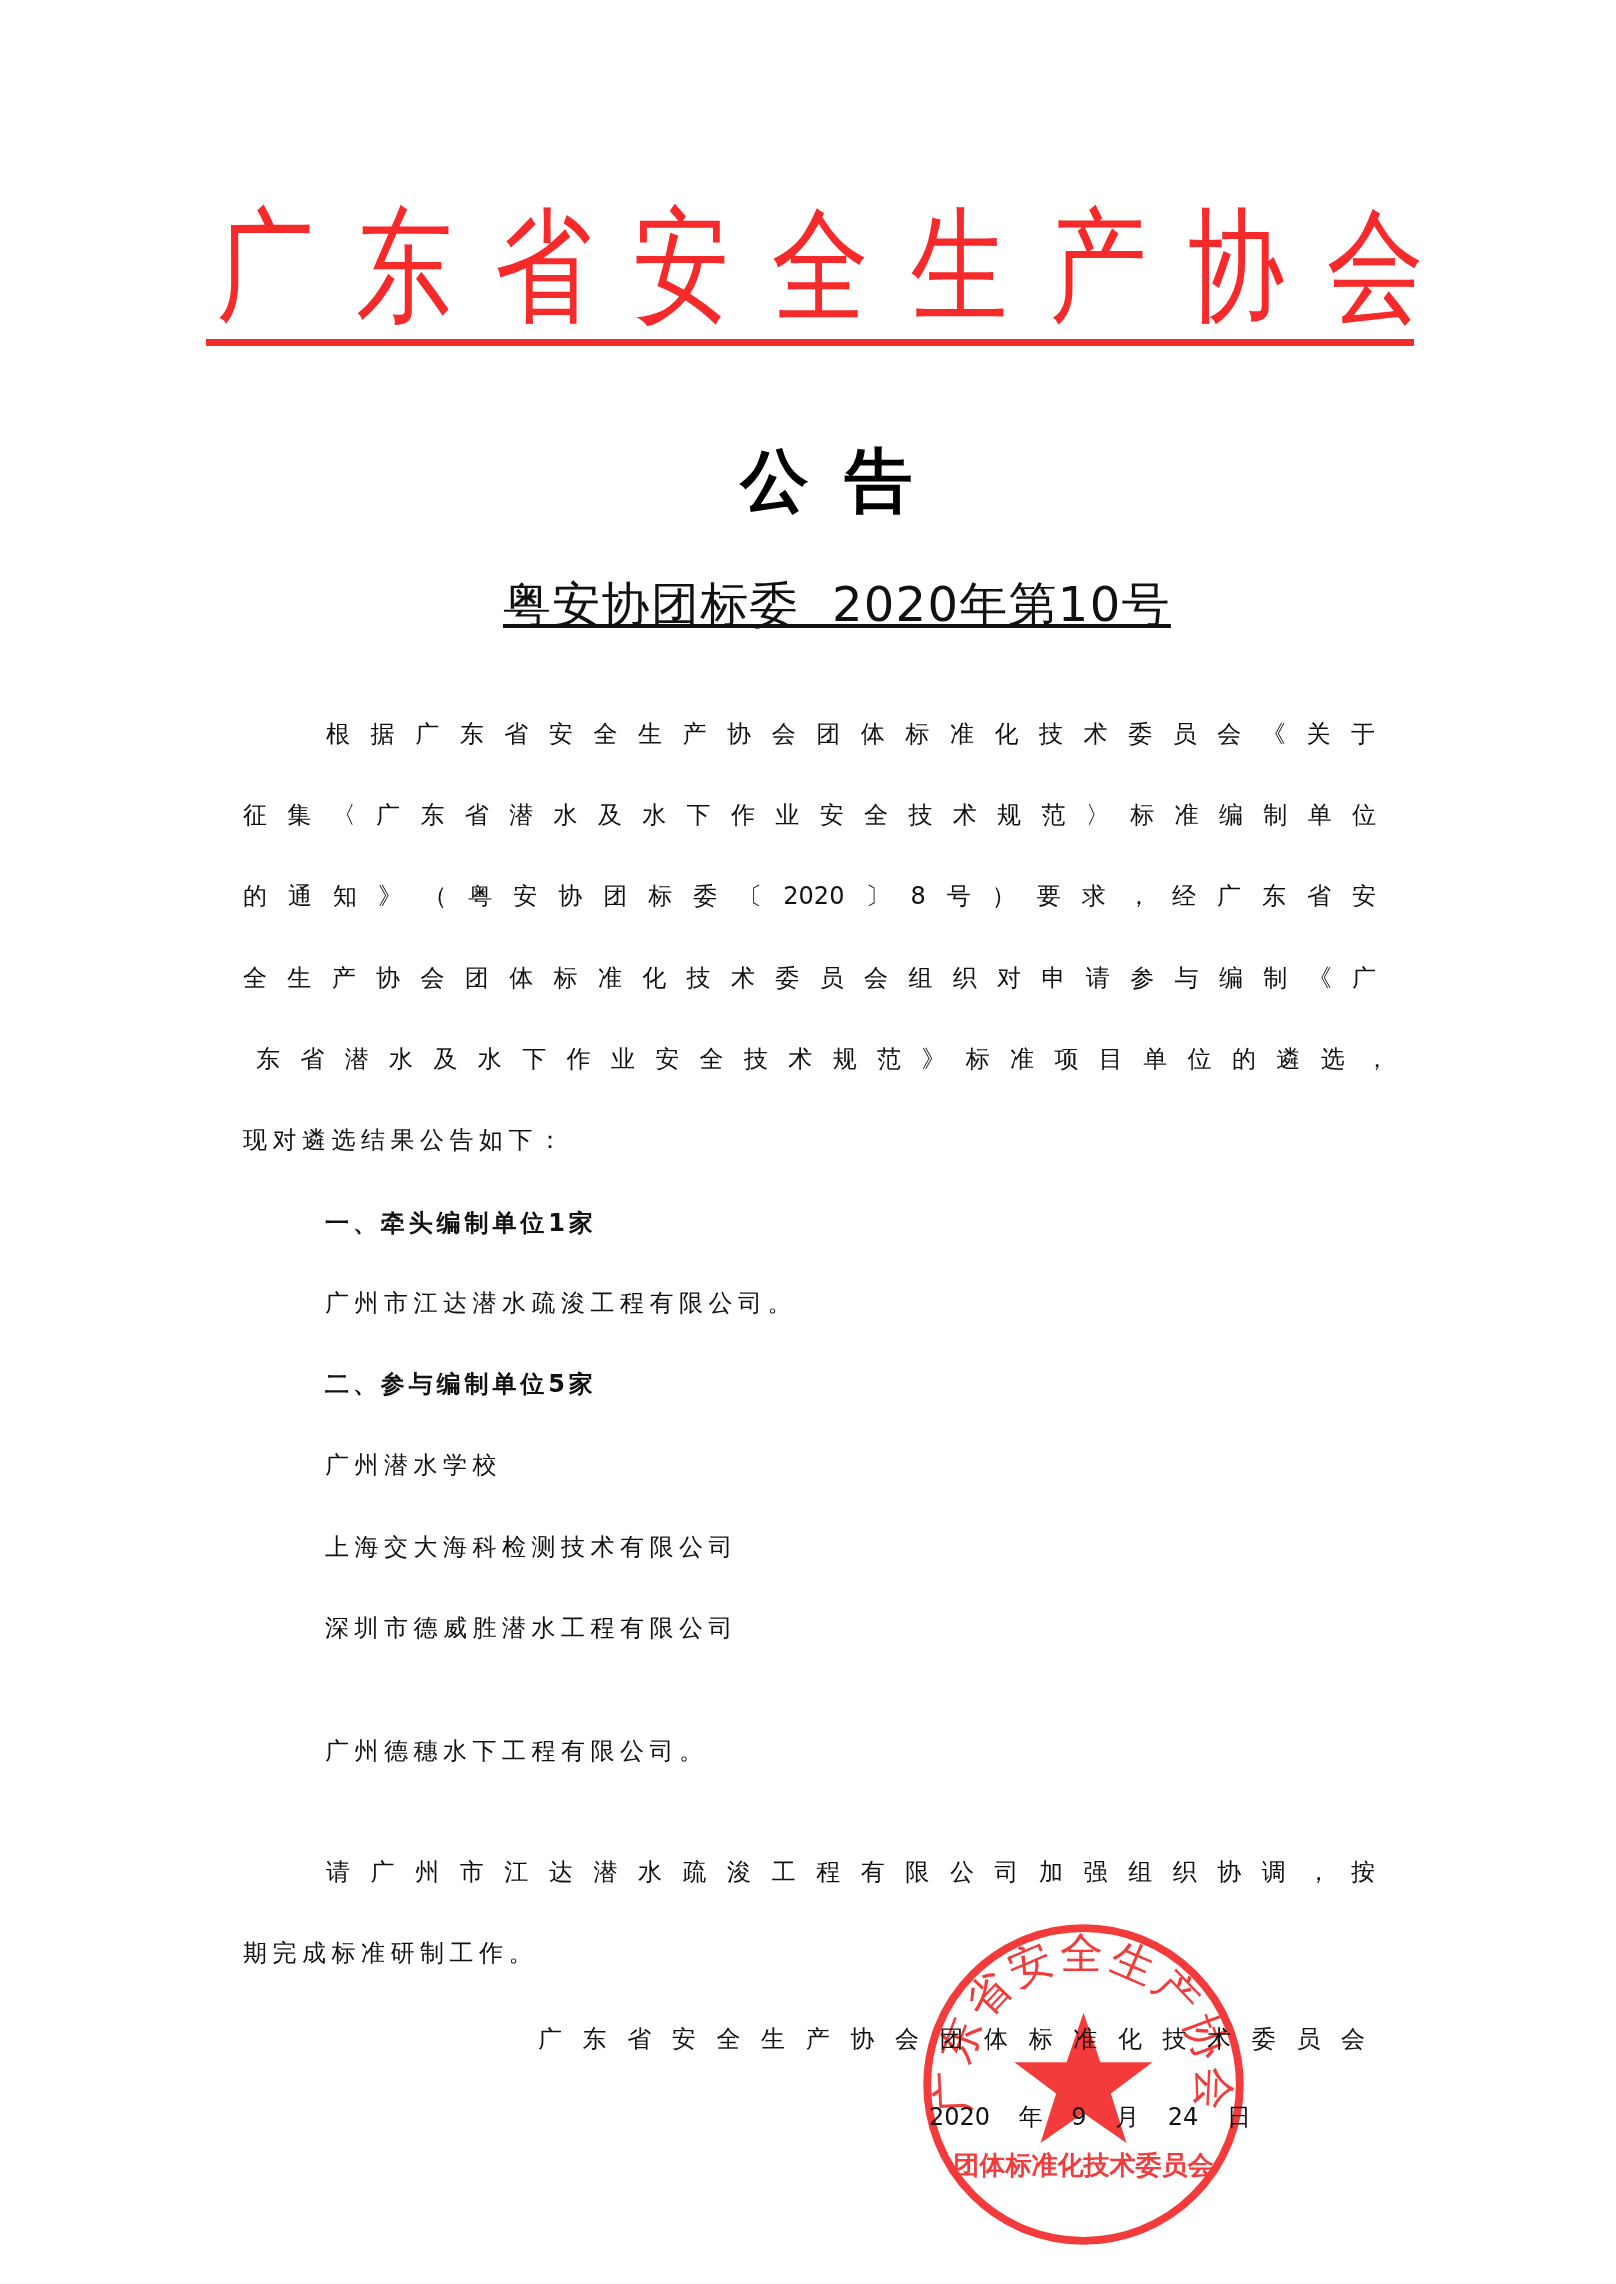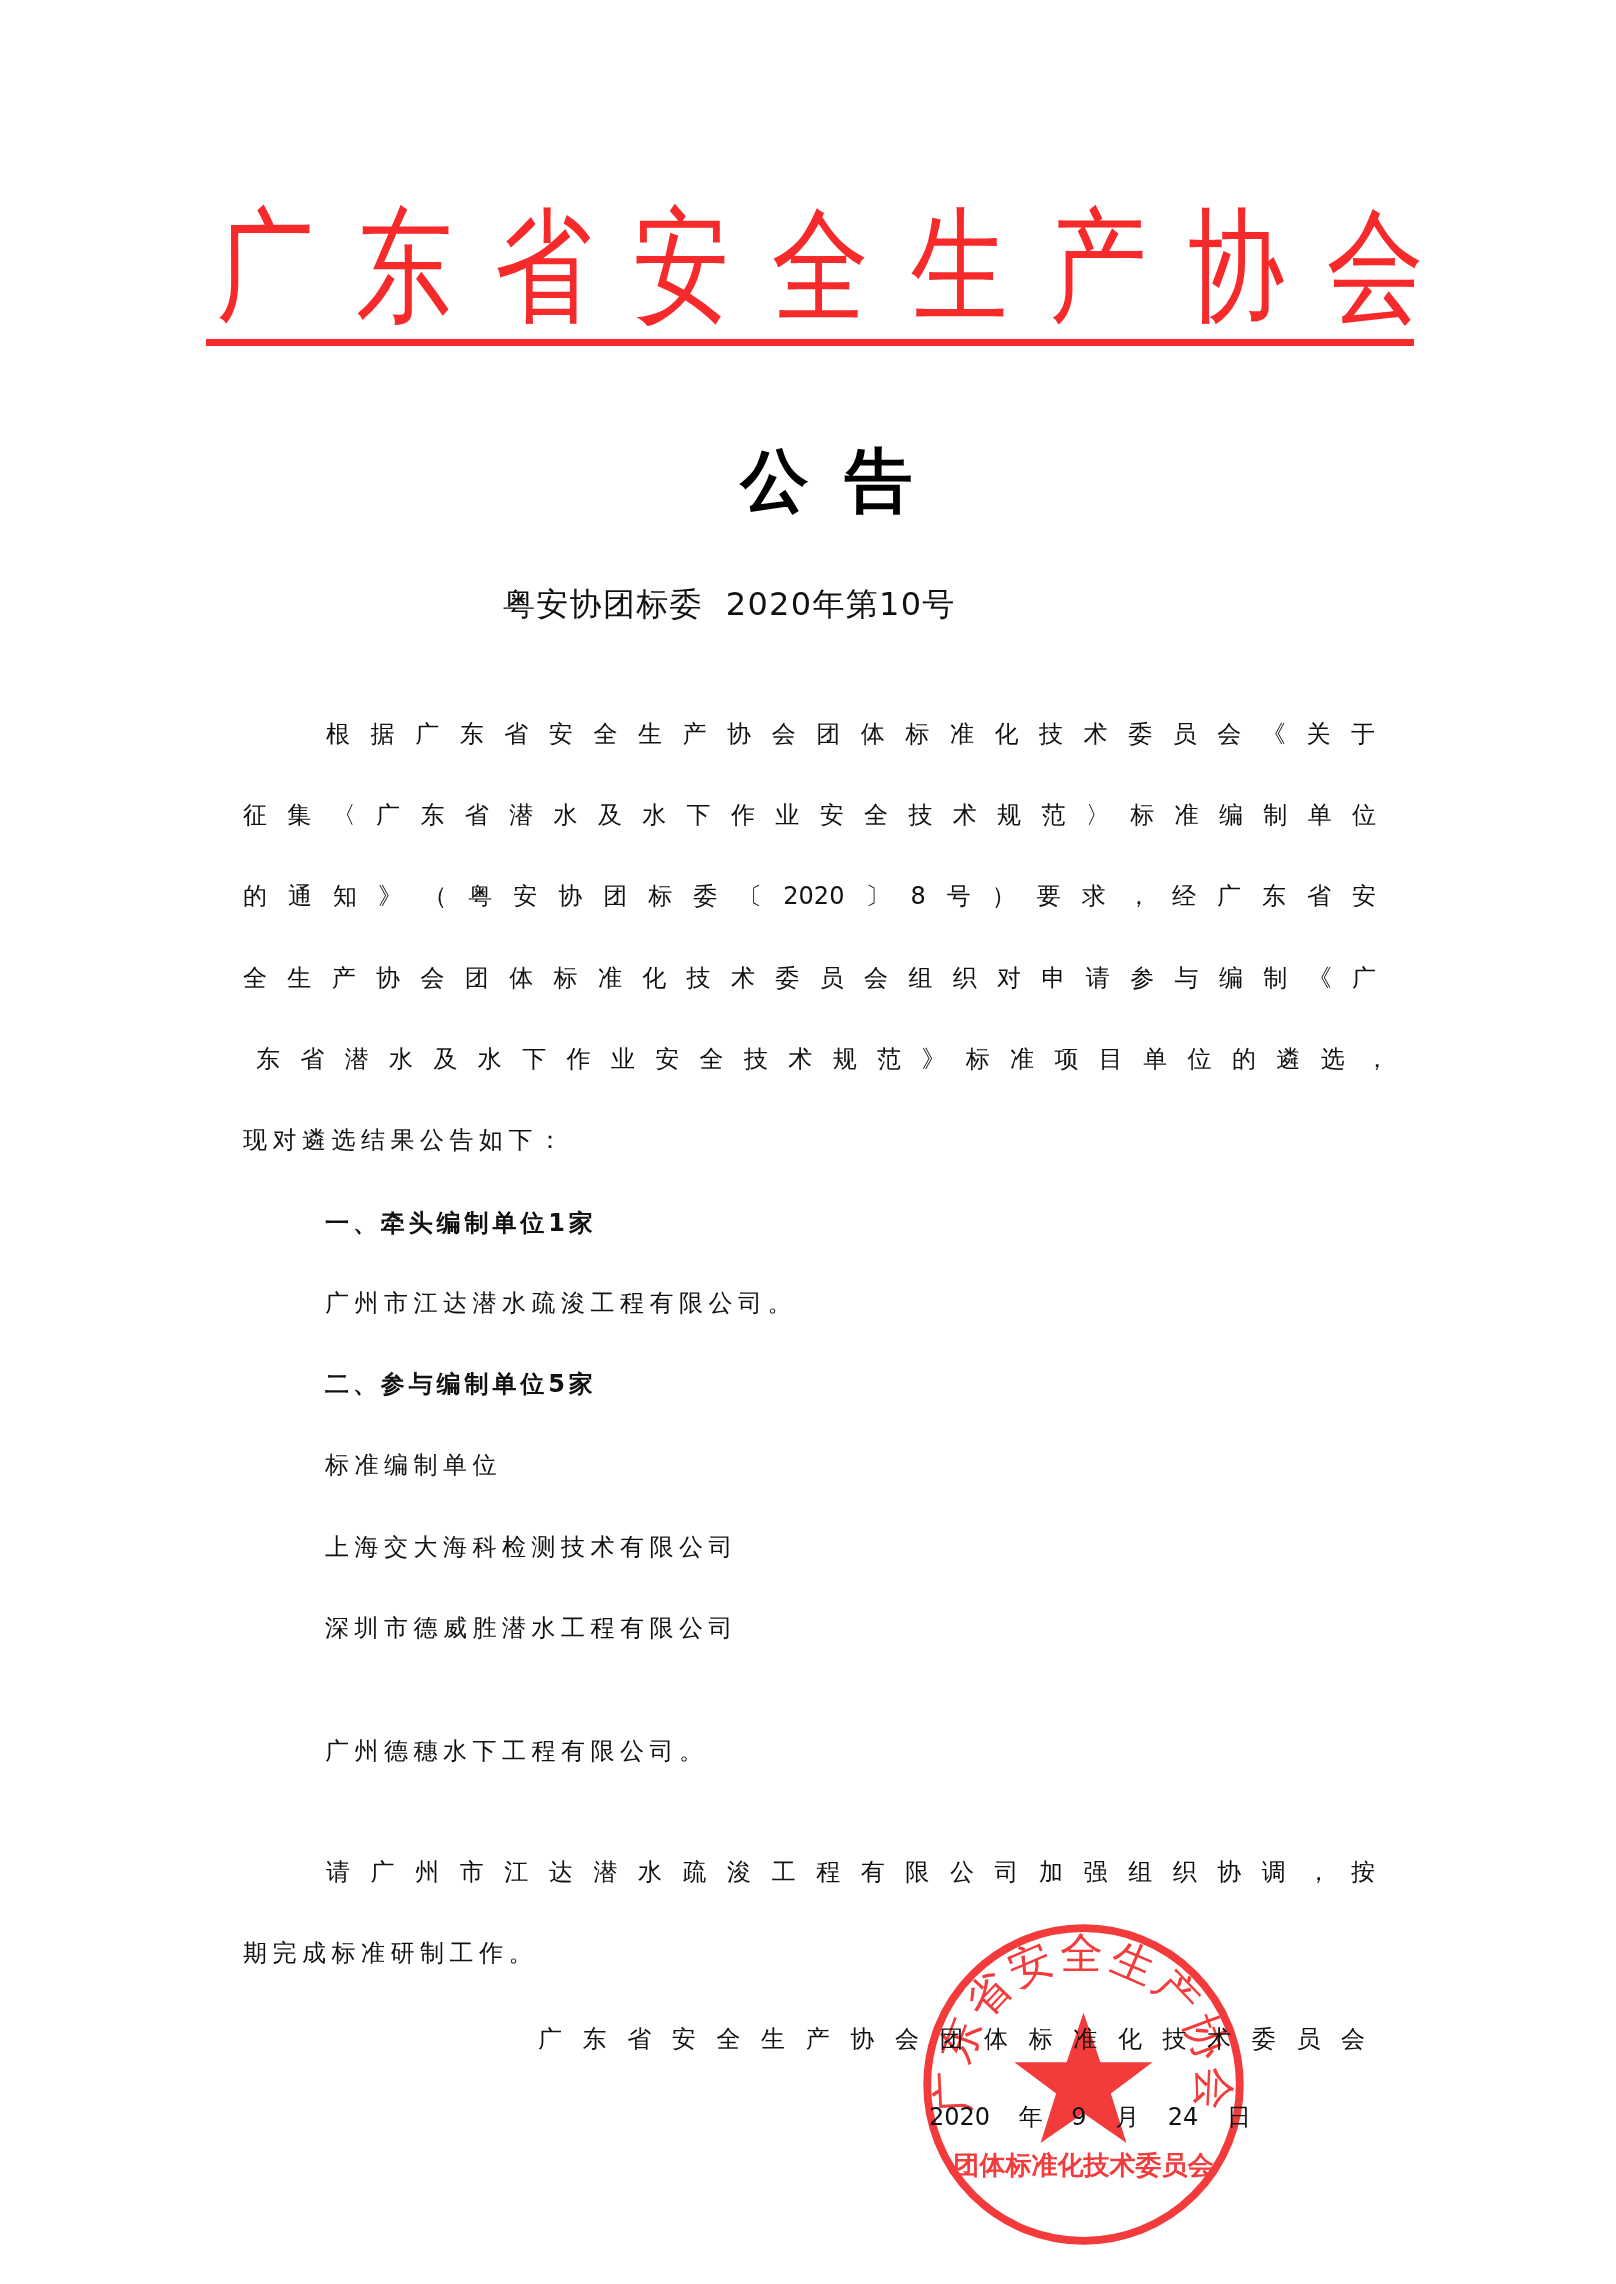--- a/index.html
+++ b/index.html
@@ -13,22 +13,22 @@
   .letterhead span { display: inline-block; width: 98px; text-align: center;
                      font-family: "DejaVu Serif", "Liberation Serif", serif;
                      font-size: 124px; line-height: 143px; color: #f62a2a; font-weight: normal;
                      transform: scaleX(0.78); transform-origin: center; }
   .red-rule { position: absolute; left: 206px; top: 339px; width: 1208px; height: 6.5px; background: #f62a2a; }
 
   
   .doc-title { position: absolute; left: 0; width: 1617px; top: 442px; text-align: center;
                font-family: "DejaVu Sans", sans-serif; font-weight: bold; font-size: 68px;
                line-height: 78px; letter-spacing: 36px; padding-left: 36px; color: #000; }
-  .doc-number { position: absolute; left: 503px; top: 581px; width: 592px; font-size: 32px;
-                line-height: 46px; color: #111; white-space: pre; letter-spacing: 1.3px; }
+  .doc-number { position: absolute; left: 503px; top: 581px; width: 592px; font-size: 48px;
+                line-height: 46px; color: #111; white-space: pre; letter-spacing: 1.3px; text-decoration: underline; }
 
   
   .line { position: absolute; font-size: 24px; line-height: 46px; white-space: nowrap; color: #111; }
   .justify { left: 243px; width: 1133px; text-align: justify; text-align-last: justify; }
   .plain { letter-spacing: 5.5px; }
   .heading { font-weight: bold; letter-spacing: 3.9px; }
   .sig { left: 538px; width: 827px; text-align: justify; text-align-last: justify; }
   .date { left: 929px; width: 322px; text-align: justify; text-align-last: justify; }
 
   
@@ -60,21 +60,21 @@
   <div class="line justify" style="top:792px;">征集〈广东省潜水及水下作业安全技术规范〉标准编制单位</div>
   <div class="line justify" style="top:873px;">的通知》（粤安协团标委〔2020〕8号）要求，经广东省安</div>
   <div class="line justify" style="top:955px;">全生产协会团体标准化技术委员会组织对申请参与编制《广</div>
   <div class="line justify" style="top:1036px;margin-left:13px;">东省潜水及水下作业安全技术规范》标准项目单位的遴选，</div>
   <div class="line plain" style="top:1117px; left:243px;">现对遴选结果公告如下：</div>
 
   <div class="line heading" style="top:1200px; left:325px;">一、牵头编制单位1家</div>
   <div class="line plain" style="top:1280px; left:325px;">广州市江达潜水疏浚工程有限公司。</div>
 
   <div class="line heading" style="top:1361px; left:325px;">二、参与编制单位5家</div>
-  <div class="line plain" style="top:1442px; left:325px;">标准编制单位</div>
+  <div class="line plain" style="top:1442px; left:325px;">广州潜水学校</div>
   <div class="line plain" style="top:1524px; left:325px;">上海交大海科检测技术有限公司</div>
   <div class="line plain" style="top:1605px; left:325px;">深圳市德威胜潜水工程有限公司</div>
   <div class="line plain" style="top:1728px; left:325px;">广州德穗水下工程有限公司。</div>
 
   <div class="line justify" style="top:1849px; left:326px; width:1049px;">请广州市江达潜水疏浚工程有限公司加强组织协调，按</div>
   <div class="line plain" style="top:1930px; left:243px;">期完成标准研制工作。</div>
 
   <div class="seal">
     <svg viewBox="0 0 496 496" xmlns="http://www.w3.org/2000/svg">
       <defs>

